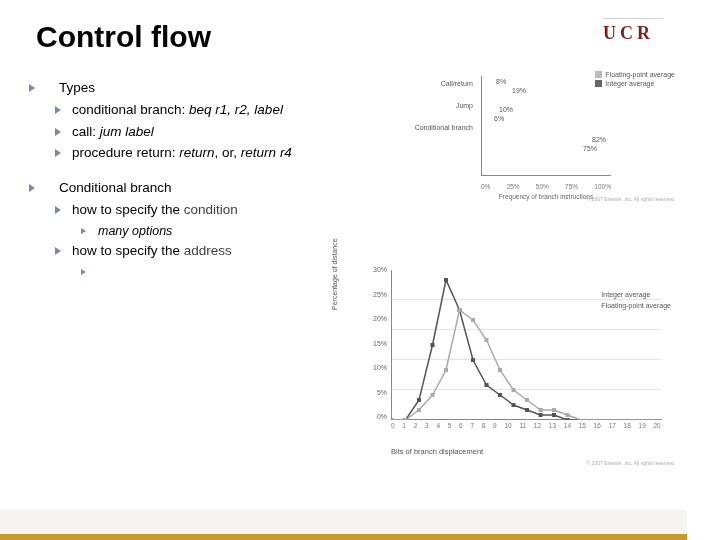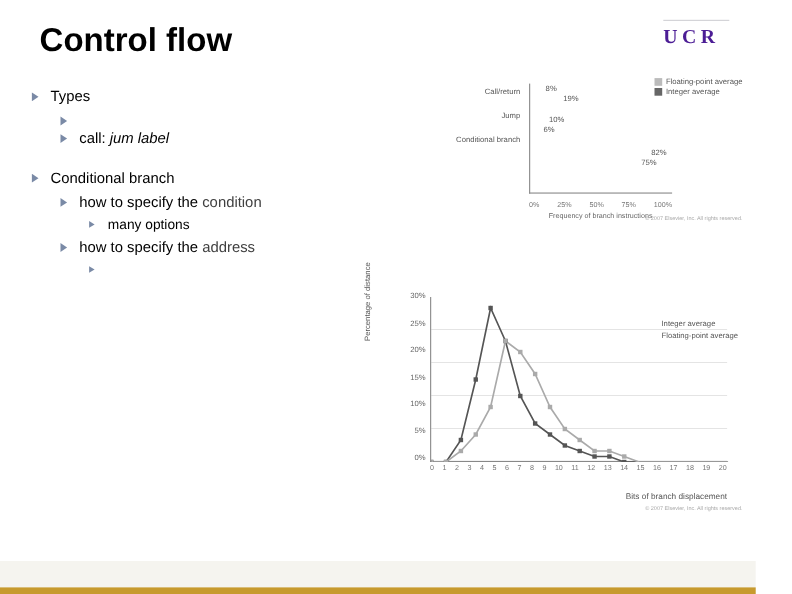--- a/index.html
+++ b/index.html
@@ -1,24 +1,24 @@
 <!DOCTYPE html>
 <html><head>
 <meta charset="utf-8">
 <style>
   * { box-sizing: border-box; margin: 0; padding: 0; }
   html, body { width: 720px; height: 540px; font-family: Arial, Helvetica, sans-serif; background:#fff; color:#000; }
   .slide { position:relative; width:687px; height:540px; background:#fff; overflow:hidden; }
   .title { position:absolute; left:36px; top:20px; font-size:30px; font-weight:bold; }
-  .logo { position:absolute; right:24px; top:18px; font-size:18px; font-weight:bold; letter-spacing:4px; color:#4c1d95; font-family: Georgia, 'Times New Roman', serif; }
+  .logo { position:absolute; right:24px; top:18px; font-size:18px; font-weight:bold; letter-spacing:4px; color:#7f1d1d; font-family: Georgia, 'Times New Roman', serif; }
   .logo::before { content:""; display:block; border-top:1px solid #d0d0d4; margin-bottom:4px; width:60px; }
   .body { position:absolute; left:28px; top:78px; width:410px; font-size:13.5px; line-height:1.5; }
-  .b1 { display:flex; align-items:flex-start; margin-bottom:2px; }
+  .b1 { display:flex; align-items:flex-start; margin-bottom:2px;gap:13px; }
   .b2 { display:flex; align-items:flex-start; margin-left:26px; margin-bottom:1px; }
-  .b3 { display:flex; align-items:flex-start; margin-left:52px; margin-bottom:1px; font-size:12.5px; }
+  .b3 { display:flex; align-items:flex-start; margin-left:52px; margin-bottom:1px; font-size:12.5px;font-style:italic; }
   .sp { height:14px; }
   .arrow { flex:0 0 auto; width:10px; height:10px; margin-top:5px; margin-right:8px; }
   .arrow svg { display:block; }
   .txt i { font-style: italic; }
   .red { color:#404040; }
   
   .chart1 { position:absolute; right:8px; top:70px; width:268px; height:126px; font-size:8px; color:#666; }
   .legend1 { position:absolute; right:4px; top:0; font-size:7px; line-height:1.3; color:#555; }
   .lg-row { display:flex; align-items:center; gap:3px; }
   .sq { width:7px; height:7px; background:#666; }
@@ -36,21 +36,21 @@
   .copy { position:absolute; right:4px; bottom:-6px; font-size:5px; color:#aaa; }
   
   .chart2 { position:absolute; right:8px; top:262px; width:330px; height:200px; font-size:8px; color:#666; }
   .plot { position:absolute; left:42px; top:8px; width:270px; height:150px; border-left:1px solid #888; border-bottom:1px solid #888; background:
     repeating-linear-gradient(to top, transparent 0, transparent 29px, #e4e4e4 29px, #e4e4e4 30px);
   }
   .plot svg { position:absolute; left:0; top:0; }
   .yaxis2 { position:absolute; left:0; top:4px; width:38px; height:154px; display:flex; flex-direction:column; justify-content:space-between; align-items:flex-end; font-size:7px; color:#666; }
   .ytitle2 { position:absolute; left:-18px; top:48px; transform:rotate(-90deg); transform-origin:left top; font-size:7px; color:#555; white-space:nowrap; }
   .xaxis2 { position:absolute; left:42px; top:160px; width:270px; display:flex; justify-content:space-between; font-size:6.5px; color:#777; }
-  .xtitle2 { position:absolute; left:42px; bottom:6px; width:270px; text-align:right; font-size:7.5px; color:#555;margin-top:48px; }
+  .xtitle2 { position:absolute; left:42px; bottom:6px; width:270px; text-align:left; font-size:7.5px; color:#555;margin-top:48px; }
   .legend2 { position:absolute; right:8px; top:28px; font-size:7px; color:#555; line-height:1.5; }
   .copy2 { position:absolute; right:4px; bottom:-4px; font-size:5px; color:#aaa; }
   
   .footer { position:absolute; left:0; bottom:0; width:720px; height:30px; background:#f5f4ef; }
   .footer .gold { position:absolute; left:0; bottom:0; width:720px; height:6px; background:#c79a2e; }
   .pagenum { position:absolute; right:22px; bottom:10px; font-size:11px; font-weight:bold; color:#c79a2e; }
 </style>
 </head>
 <body>
 
@@ -67,28 +67,37 @@
           </svg>
         </span>
       <span class="txt">Types</span>
     </div>
     <div class="b2">
       <span class="arrow">
           <svg width="10" height="10">
             <path d="M1 1 L7 5 L1 9 Z" fill="#7a8aa6"></path>
           </svg>
         </span>
+      <span class="txt"><span>conditional branch: </span><i>beq r1, r2, label</i></span>
     </div>
     <div class="b2">
       <span class="arrow">
           <svg width="10" height="10">
             <path d="M1 1 L7 5 L1 9 Z" fill="#7a8aa6"></path>
           </svg>
         </span>
       <span class="txt"><span>call: </span><i>jum label</i></span>
+    </div>
+    <div class="b2">
+      <span class="arrow">
+          <svg width="10" height="10">
+            <path d="M1 1 L7 5 L1 9 Z" fill="#7a8aa6"></path>
+          </svg>
+        </span>
+      <span class="txt"><span>procedure return: </span><i>return</i><span>, or, </span><i>return r4</i></span>
     </div>
 
     <div class="sp"></div>
 
     <div class="b1">
       <span class="arrow">
           <svg width="10" height="10">
             <path d="M1 1 L7 5 L1 9 Z" fill="#7a8aa6"></path>
           </svg>
         </span>

